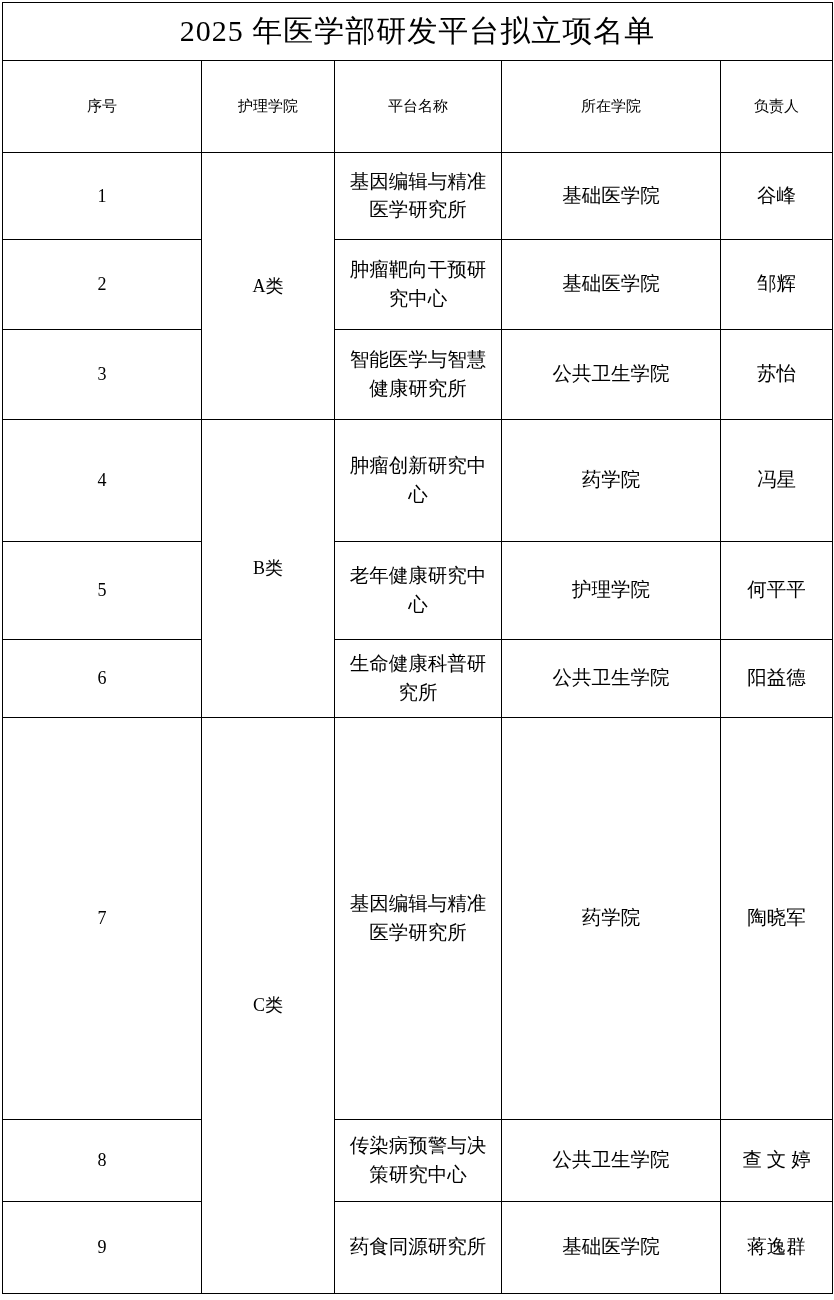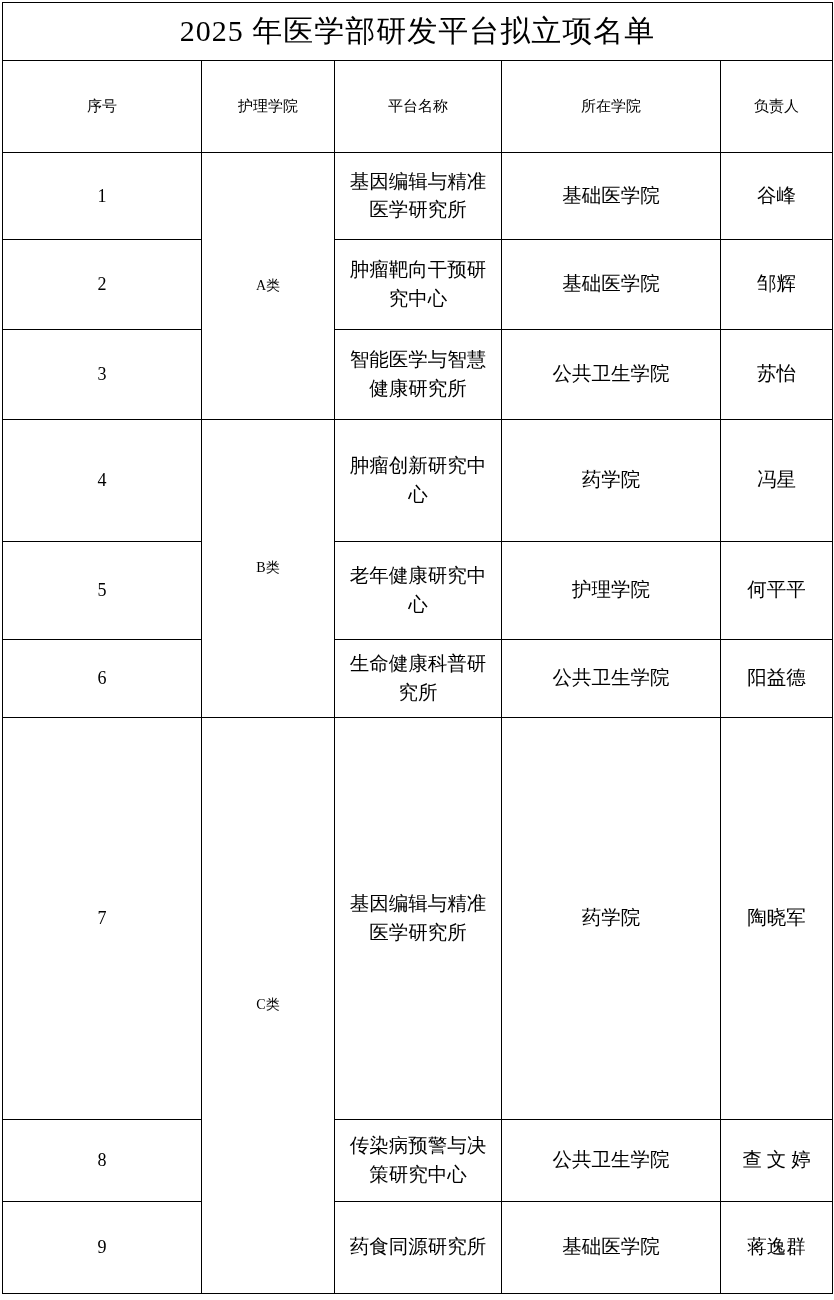--- a/index.html
+++ b/index.html
@@ -46,21 +46,21 @@
     line-height: 1.35;
   }
   .body-cell {
     font-size: 19.5px;
     line-height: 1.45;
   }
   .num-cell {
     font-size: 18px;
   }
   .cat-cell {
-    font-size: 14px;
+    font-size: 18px;
   }
   
   col.c-num   { width: 199px; }
   col.c-cat   { width: 133px; }
   col.c-name  { width: 167px; }
   col.c-coll  { width: 219px; }
   col.c-lead  { width: 112px; }
 
   .r-h  { height: 92px; }
   .r1   { height: 87px; }

